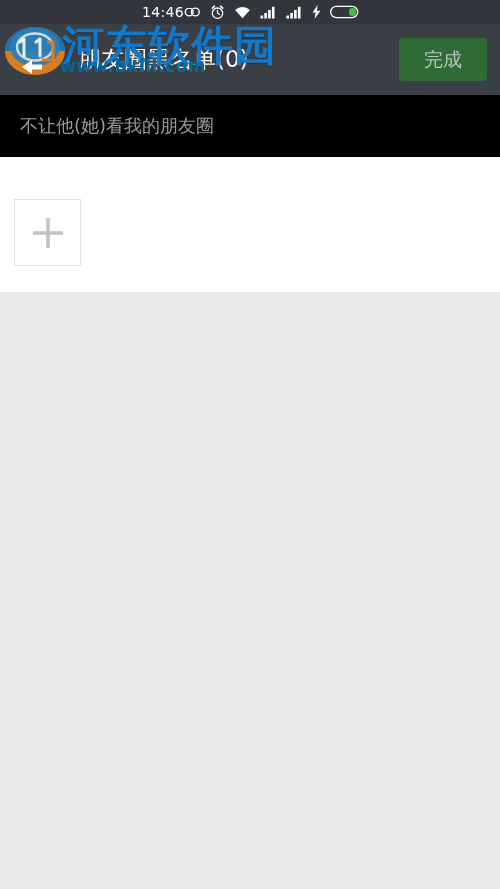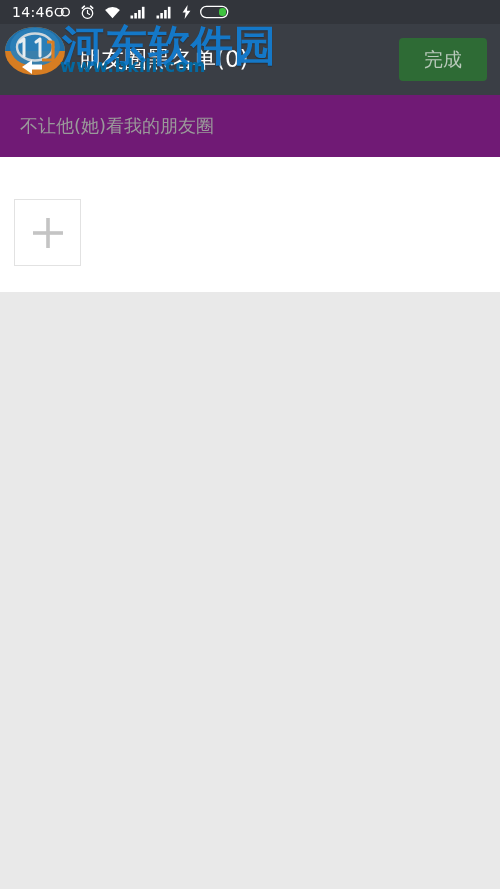--- a/index.html
+++ b/index.html
@@ -26,21 +26,21 @@
 
   
   #status-bar {
     position: absolute;
     top: 0; left: 0;
     width: 500px;
     height: 24px;
     background: #32353b;
     display: flex;
     align-items: center;
-    justify-content: flex-start;
+    justify-content: center;
     padding: 0 10px 0 12px;
     box-sizing: border-box;
     z-index: 30;
   }
   #status-clock {
     color: #ffffff;
     font-size: 14px;
     letter-spacing: 0.3px;
     line-height: 24px;
   }
@@ -134,21 +134,21 @@
     letter-spacing: 0.5px;
     white-space: nowrap;
   }
 
   
   #section-header {
     position: absolute;
     top: 95px; left: 0;
     width: 500px;
     height: 62px;
-    background: #701a75;
+    background: #000000;
     box-sizing: border-box;
   }
   #section-header-label {
     position: absolute;
     left: 20px;
     top: 0;
     height: 62px;
     line-height: 62px;
     color: #9a9a9a;
     font-size: 18px;

